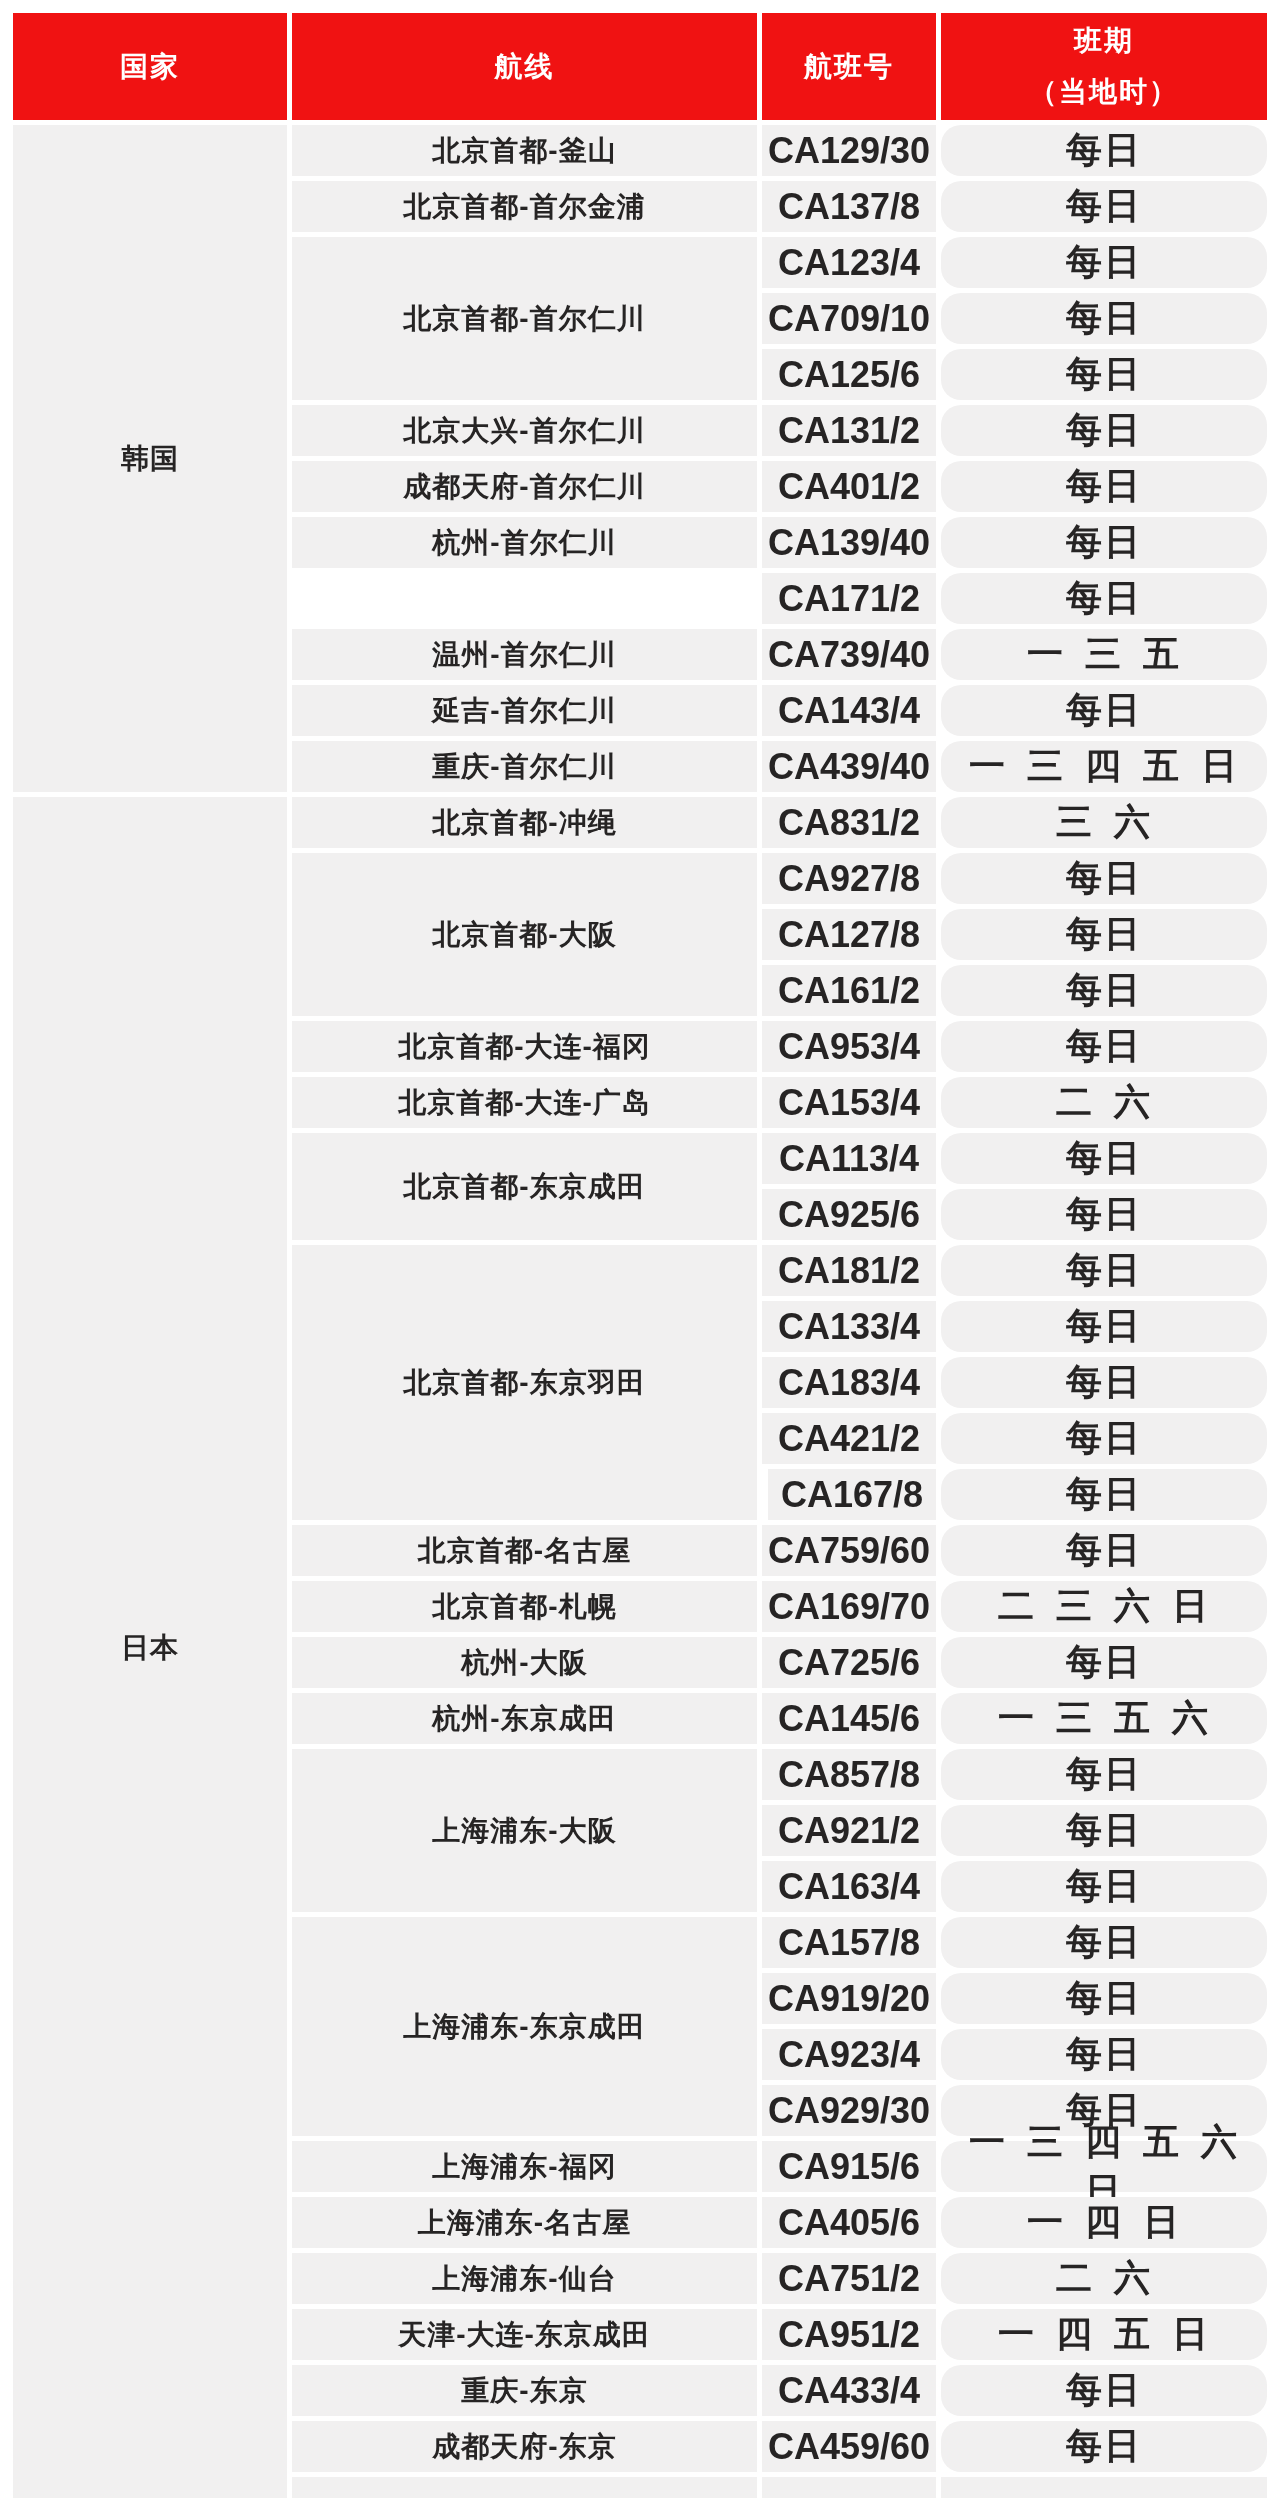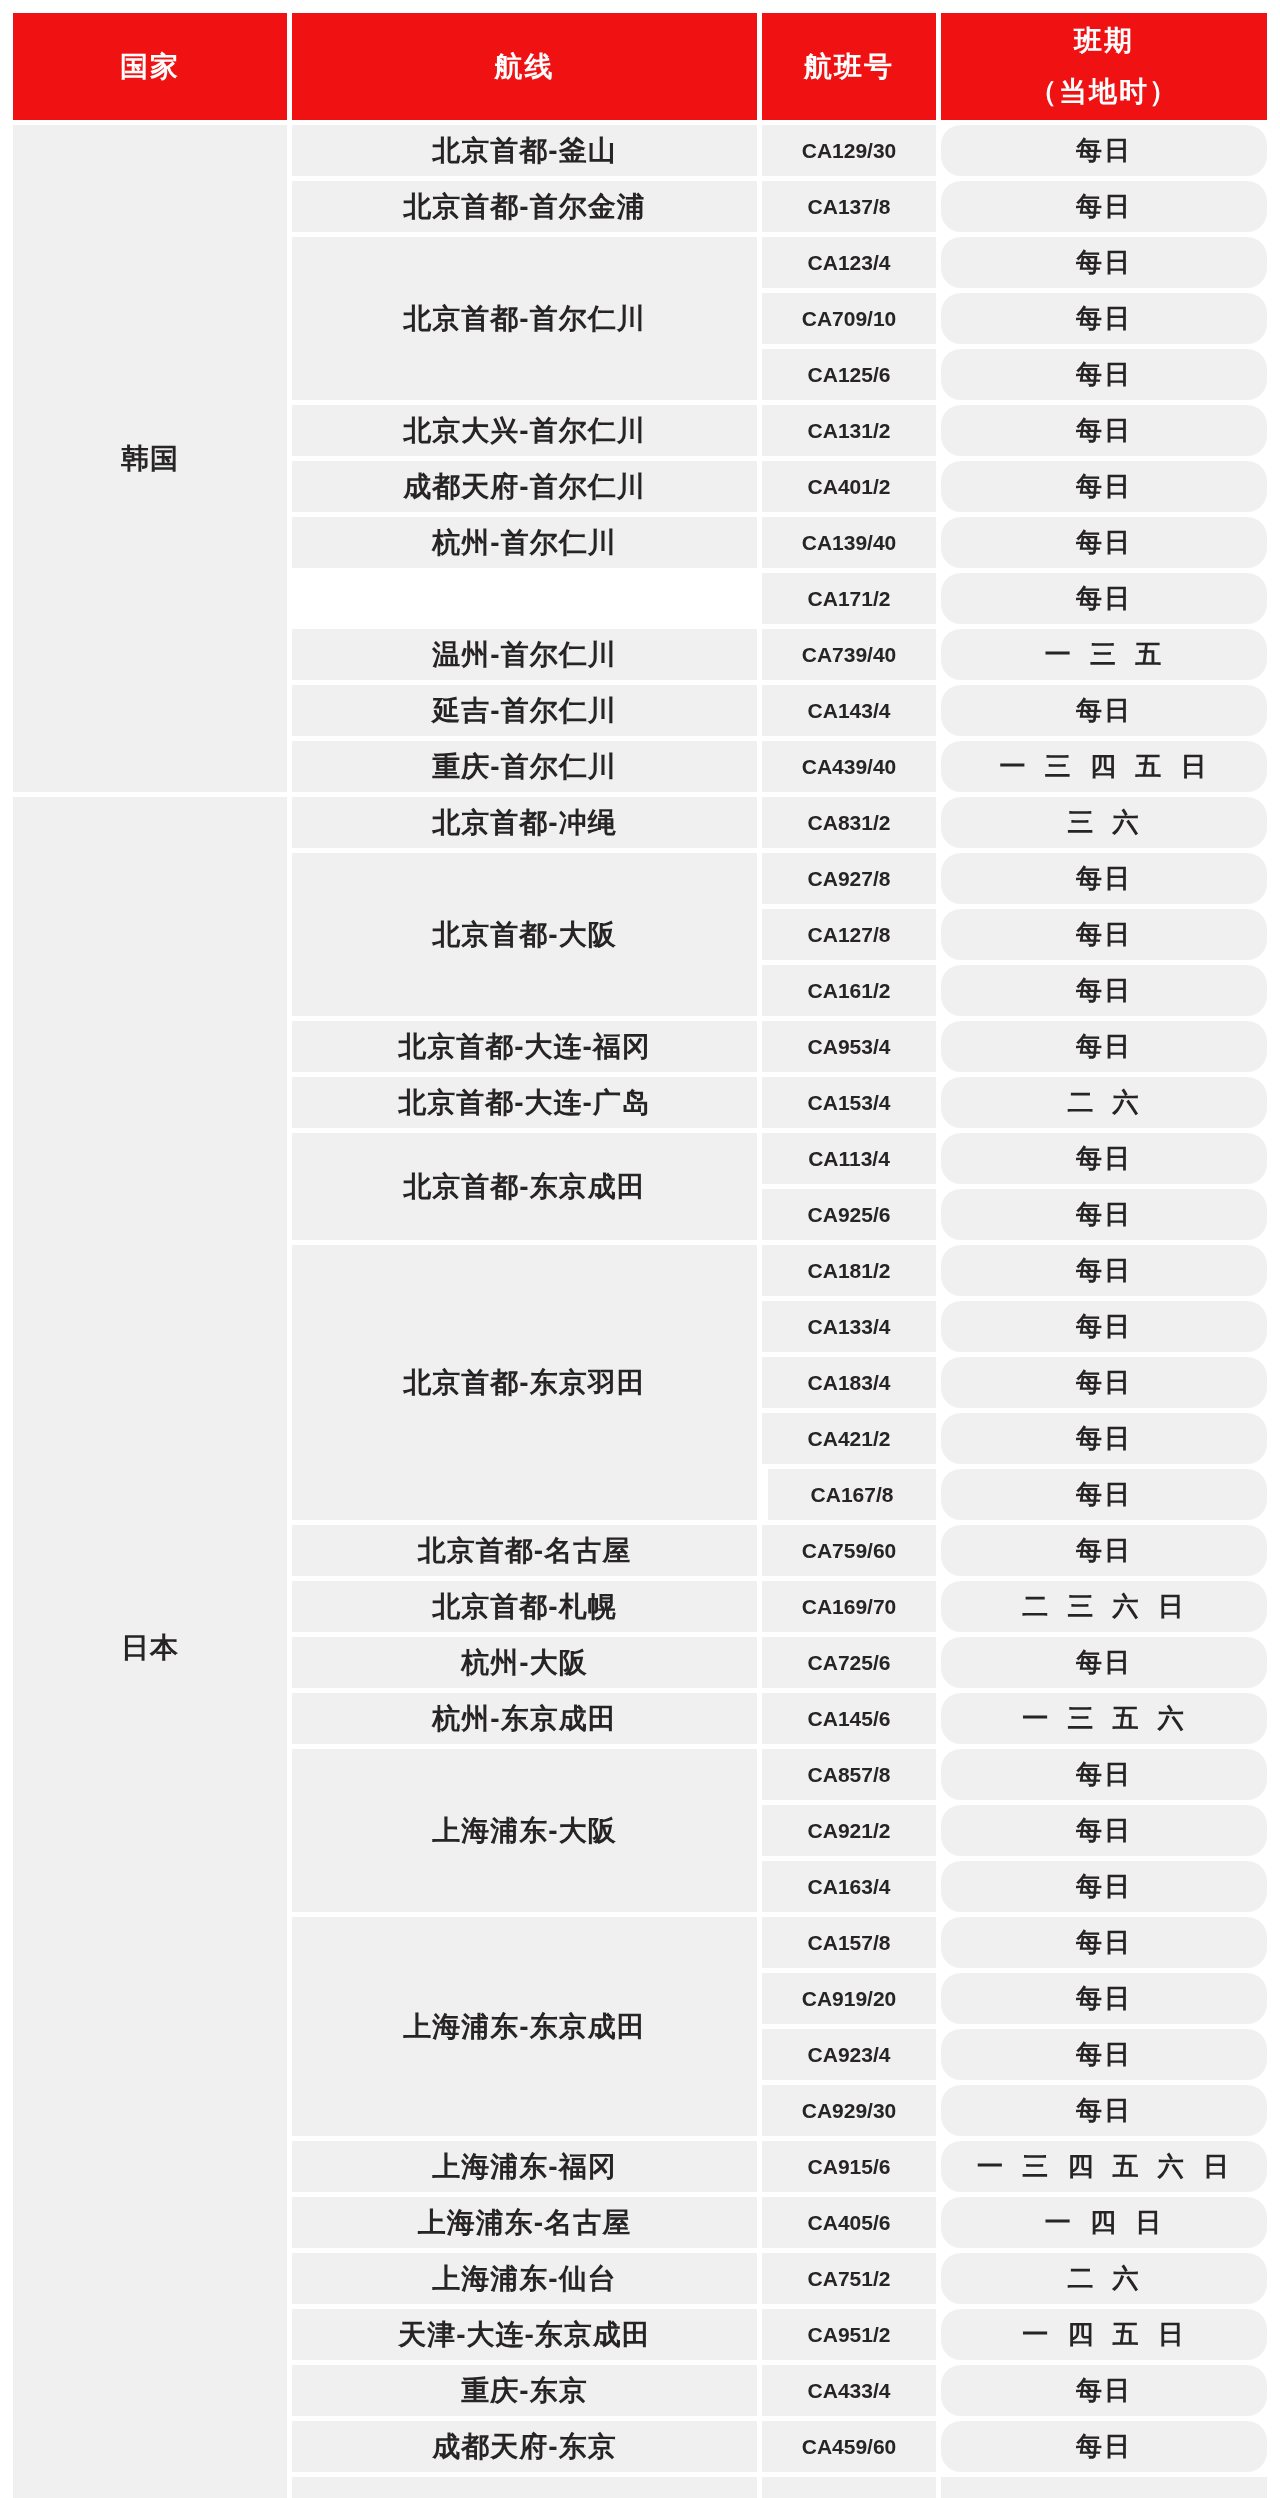--- a/index.html
+++ b/index.html
@@ -36,24 +36,24 @@
   .cell{
     background:var(--cell-bg);
     color:var(--text);
     display:flex;align-items:center;justify-content:center;
     text-align:center;
   }
   .country-cell,.route-cell{
     font-size:28px;font-weight:700;letter-spacing:1px;
   }
   .flight-no-cell{
-    font-size:21px;font-weight:600;letter-spacing:0;
+    font-size:36px;font-weight:600;letter-spacing:0;
   }
   .schedule-cell{
-    font-size:26px;font-weight:700;letter-spacing:2px;word-spacing:8px;border-radius:20px;
+    font-size:36px;font-weight:700;letter-spacing:2px;word-spacing:8px;border-radius:20px;
   }
   .cutoff-cell{background:var(--cell-bg);}
 </style>
 </head>
 <body>
 
 <div class="flight-table" id="flight-table">
   <div class="th col-country">国家</div>
   <div class="th col-route">航线</div>
   <div class="th col-flightno">航班号</div>

